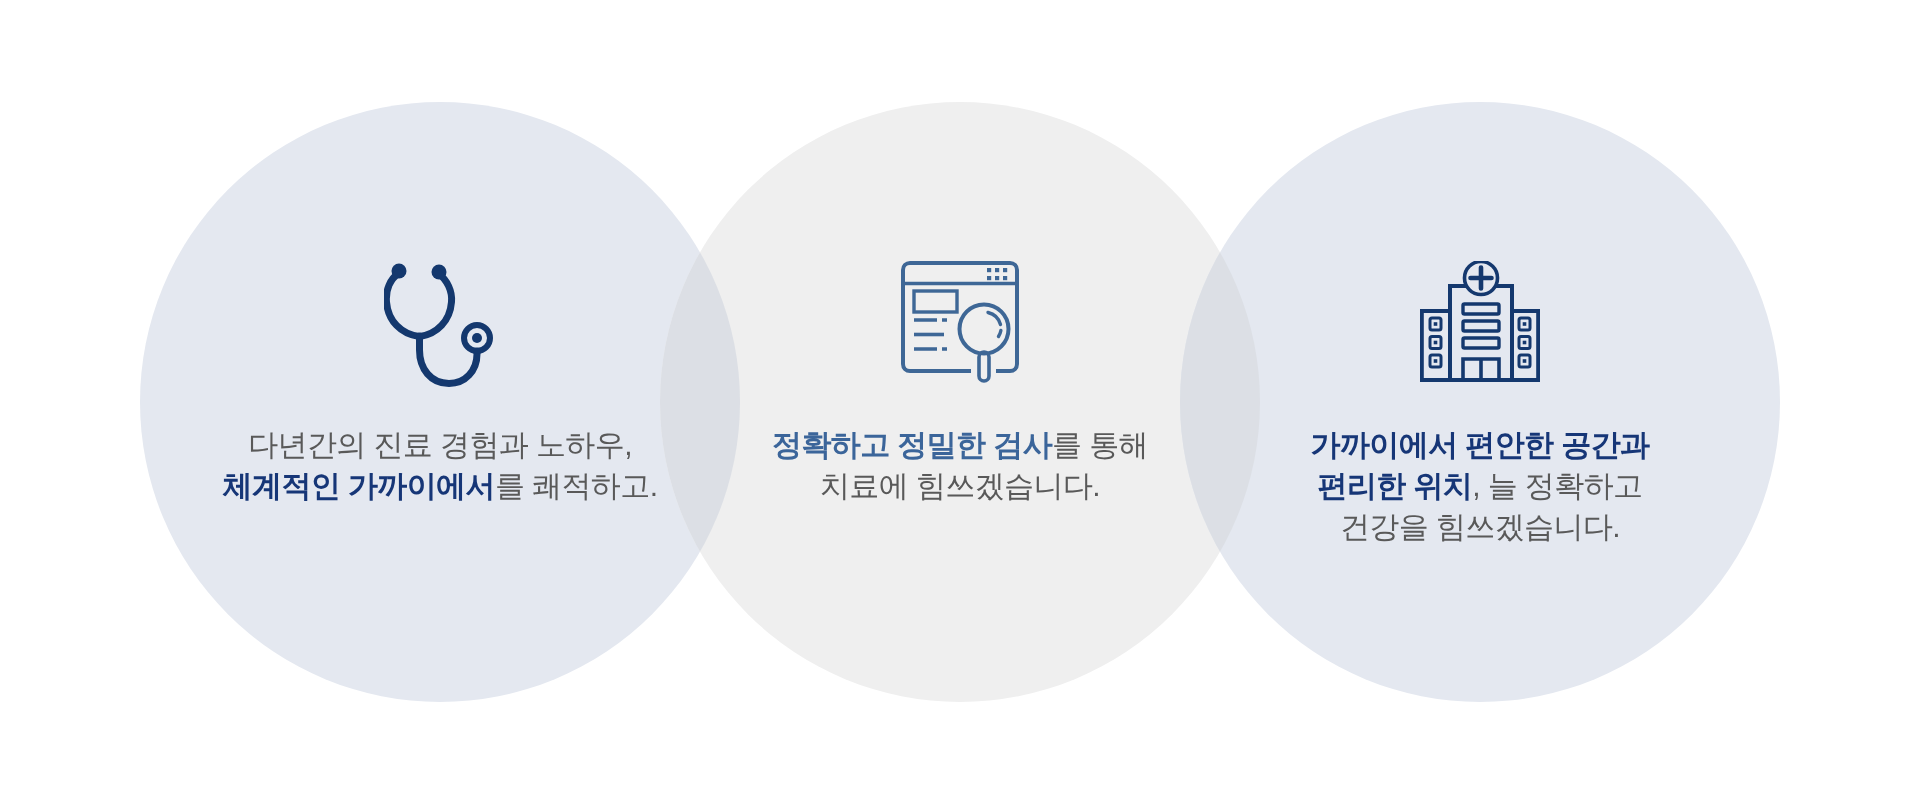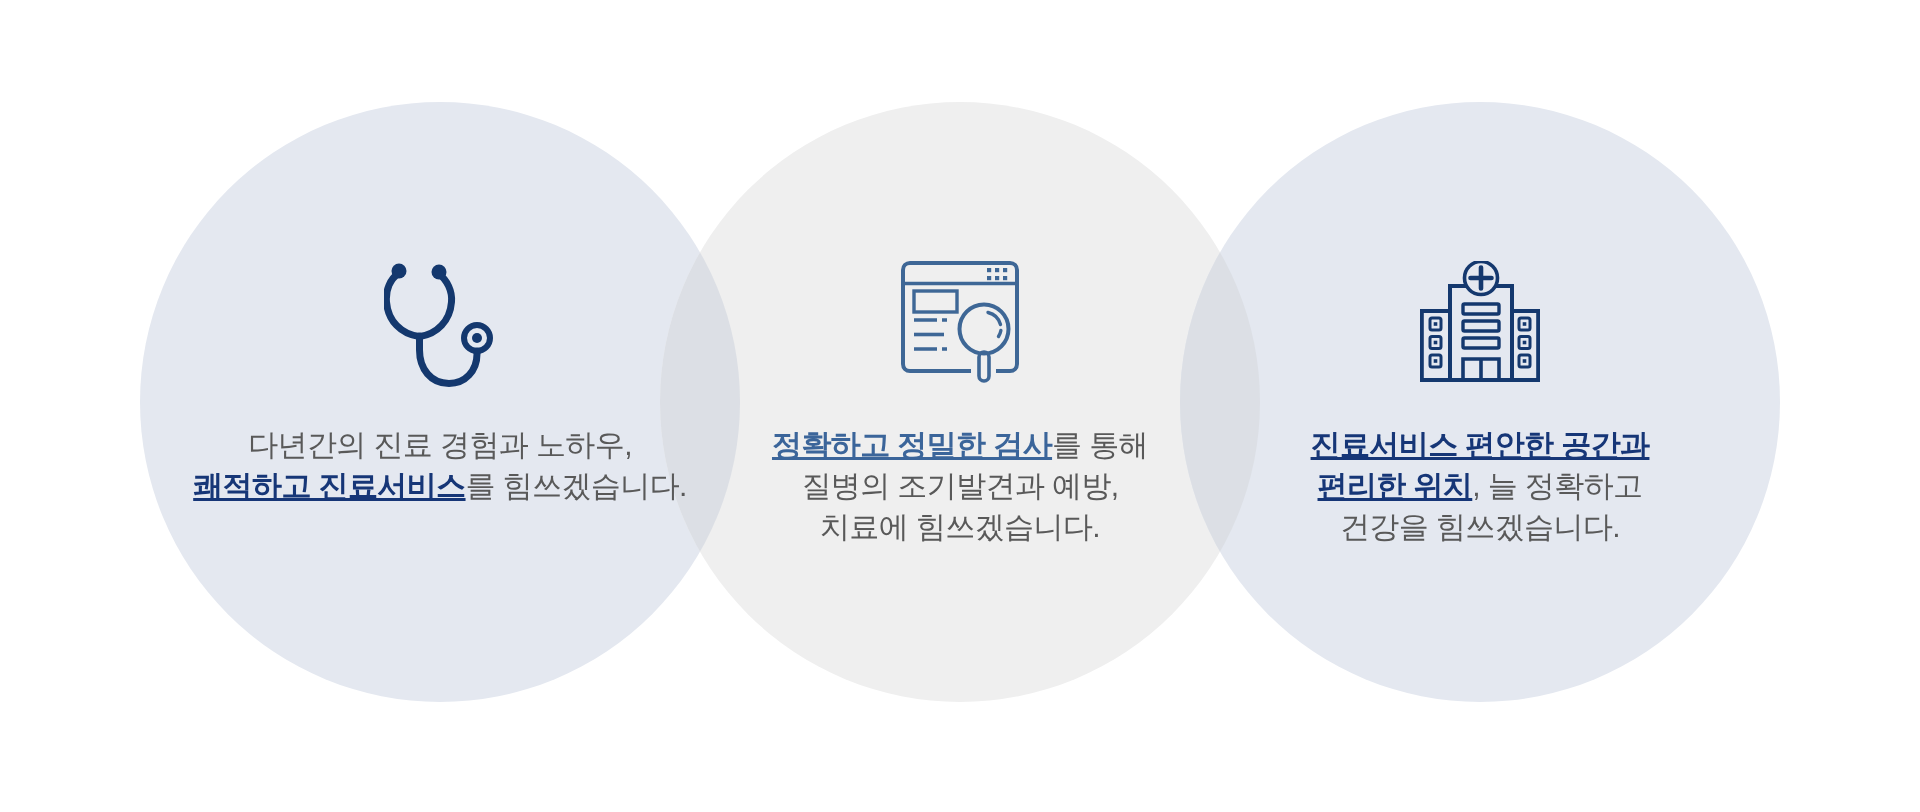--- a/index.html
+++ b/index.html
@@ -42,21 +42,21 @@
   .icon-steel{color:var(--icon-steel,#3e6796);}
 
   .caption{
     position:absolute;top:322px;left:0;right:0;
     font-size:30px;line-height:41px;letter-spacing:-0.6px;
     color:var(--text-regular,#595959);
     font-weight:400;
   }
   .caption .line{margin:0;}
   .seg{white-space:pre-wrap;}
-  .b{font-weight:700;text-decoration:underline;}
+  .b{font-weight:700;}
   .f1 .b,.f3 .b{color:var(--accent-navy,#163677);}
   .f2 .b{color:var(--accent-steel,#3b659a);}
 
   svg{display:block;}
 </style>
 </head>
 <body>
 
 <div class="stage">
 
@@ -72,21 +72,21 @@
         <circle cx="55" cy="11" r="7.5" fill="currentColor" stroke="none"></circle>
         <path d="M15,12 C6,18 1.5,29 2.5,41 C4,60 17,73 35,75.5" stroke-width="7" stroke-linecap="round"></path>
         <path d="M55,13 C63,19 68.5,30 67.5,41 C66,60 53,73 36,75.5" stroke-width="7" stroke-linecap="round"></path>
         <path d="M35.5,75 L35.5,89 C35.5,108 47,122.5 65,122.5 C81,122.5 93,110 93,93 L93,90" stroke-width="7" stroke-linecap="round"></path>
         <circle cx="93" cy="77" r="13" stroke-width="6"></circle>
         <circle cx="93" cy="77" r="5" fill="currentColor" stroke="none"></circle>
       </svg>
     </div>
     <div class="caption">
       <p class="line"><span class="seg">다년간의 진료 경험과 노하우,</span></p>
-      <p class="line"><span class="seg b">쾌적하고 진료서비스</span><span class="seg">를 힘쓰겠습니다.</span></p>
+      <p class="line"><span class="seg b">체계적인 가까이에서</span><span class="seg">를 쾌적하고.</span></p>
     </div>
   </div>
 
   <div class="feature f2">
     <div class="icon-wrap icon-steel">
       <svg width="118" height="124" viewBox="0 0 118 124" fill="none" stroke="currentColor">
         <path d="M70,110 H9 C5,110 2,107 2,103 V9 C2,5 5,2 9,2 H109 C113,2 116,5 116,9 V103 C116,107 113,110 109,110 H95" stroke-width="4"></path>
         <path d="M2,22.5 H116" stroke-width="3.4"></path>
         <rect x="86" y="7" width="4.2" height="4.2" fill="currentColor" stroke="none"></rect>
         <rect x="94" y="7" width="4.2" height="4.2" fill="currentColor" stroke="none"></rect>
@@ -99,21 +99,20 @@
         <path d="M13,73.5 H43" stroke-width="3.6"></path>
         <path d="M13,88 H36 M41,88 H46" stroke-width="3.6"></path>
         <circle cx="83" cy="68" r="24.5" stroke-width="4"></circle>
         <path d="M87,51.5 A17,17 0 0 1 99.5,63.5" stroke-width="3.4" stroke-linecap="round"></path>
         <path d="M99.9,69.5 A17,17 0 0 1 97.5,75.5" stroke-width="3.4" stroke-linecap="round"></path>
         <rect x="78" y="91" width="10" height="29" rx="5" stroke-width="3.6"></rect>
       </svg>
     </div>
     <div class="caption">
       <p class="line"><span class="seg b">정확하고 정밀한 검사</span><span class="seg">를 통해</span></p>
-      <p class="line"><span class="seg">질병의 조기발견과 예방,</span></p>
       <p class="line"><span class="seg">치료에 힘쓰겠습니다.</span></p>
     </div>
   </div>
 
   <div class="feature f3">
     <div class="icon-wrap icon-navy">
       <svg width="120" height="122" viewBox="0 0 120 122" fill="none" stroke="currentColor">
         <path d="M30,119 V25 H92 V119" stroke-width="4"></path>
         <path d="M1.8,119 V50 H30 M92,50 H118.2 V119" stroke-width="4"></path>
         <path d="M0,119 H120" stroke-width="4"></path>
@@ -131,19 +130,19 @@
         <rect x="99" y="75.5" width="11" height="12" rx="2" stroke-width="3"></rect>
         <rect x="99" y="94" width="11" height="12" rx="2" stroke-width="3"></rect>
         <rect x="102.7" y="61.2" width="3.6" height="3.6" fill="currentColor" stroke="none"></rect>
         <rect x="102.7" y="79.7" width="3.6" height="3.6" fill="currentColor" stroke="none"></rect>
         <rect x="102.7" y="98.2" width="3.6" height="3.6" fill="currentColor" stroke="none"></rect>
         <circle cx="61" cy="17" r="16.5" fill="var(--circle-blue,#e4e8f0)" stroke-width="3.6"></circle>
         <path d="M50.5,17 H71.5 M61,6.5 V27.5" stroke-width="4.6" stroke-linecap="round"></path>
       </svg>
     </div>
     <div class="caption">
-      <p class="line"><span class="seg b">진료서비스 편안한 공간과</span></p>
+      <p class="line"><span class="seg b">가까이에서 편안한 공간과</span></p>
       <p class="line"><span class="seg b">편리한 위치</span><span class="seg">, 늘 정확하고</span></p>
       <p class="line"><span class="seg">건강을 힘쓰겠습니다.</span></p>
     </div>
   </div>
 
 </div>
 
 </body></html>

